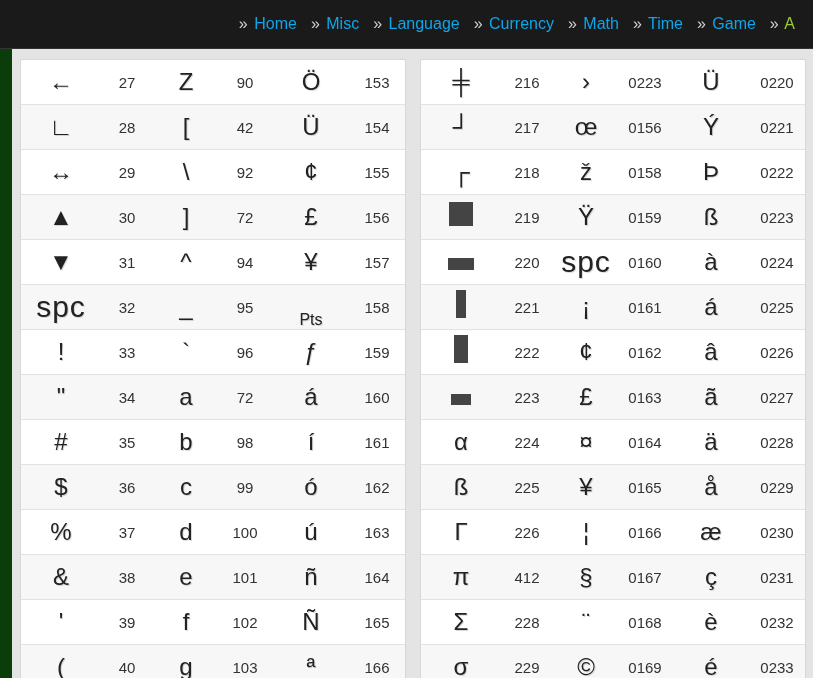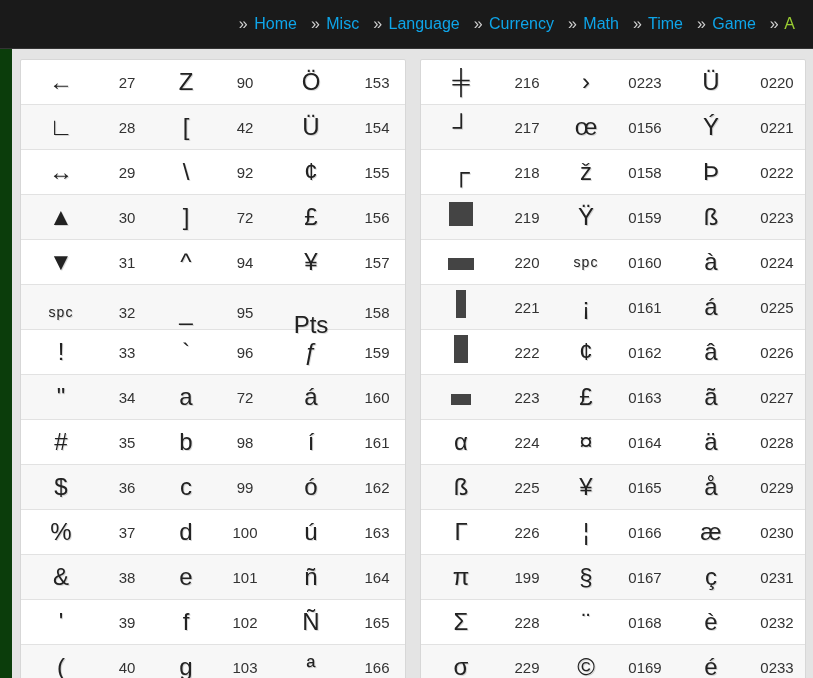--- a/index.html
+++ b/index.html
@@ -10,21 +10,21 @@
   .nav a{color:#0ea5e9;text-decoration:none;}
   .nav .more{color:#9acd32;}
   .stage{background:linear-gradient(to right,#0b3d0b 0,#0b3d0b 12px,#e4e4e4 12px);padding:10px 0 20px 20px;}
   .tables{display:flex;gap:14px;}
   .block{background:#fff;border:1px solid #d7d7d7;border-radius:2px;min-width:384px;}
   .row{display:grid;grid-template-columns:80px 52px 66px 52px 80px 52px;align-items:center;height:44px;border-bottom:1px solid #e2e2e2;}
   .row:last-child{border-bottom:none;}
   .row:nth-child(even){background:#f7f7f7;}
   .glyph{font-size:24px;text-align:center;color:#222;text-shadow:1px 1px 0 rgba(0,0,0,.15);font-family:"Segoe UI",Tahoma,sans-serif;}
   .code{font-size:15px;text-align:center;color:#333;}
-  .spc{font-family:inherit;font-size:14px;letter-spacing:1px;}
+  .spc{font-family:inherit;font-size:30px;letter-spacing:1px;}
   .square{display:inline-block;width:24px;height:24px;background:#444;margin:0 auto;}
   .rect{display:inline-block;width:26px;height:12px;background:#444;}
   .vrect{display:inline-block;width:10px;height:28px;background:#444;}
   .vrect2{display:inline-block;width:14px;height:28px;background:#444;}
   .srect{display:inline-block;width:20px;height:11px;background:#444;}
 </style>
 </head>
 <body>
 
 <div class="topbar">
@@ -81,21 +81,21 @@
           <div class="glyph">^</div>
           <div class="code">94</div>
           <div class="glyph">¥</div>
           <div class="code">157</div>
         </div>
         <div class="row">
           <div class="glyph spc">spc</div>
           <div class="code">32</div>
           <div class="glyph">_</div>
           <div class="code">95</div>
-          <div class="glyph" style="font-size: 24px; margin-top: 26px;">Pts</div>
+          <div class="glyph" style="font-size: 16px; margin-top: 26px;">Pts</div>
           <div class="code">158</div>
         </div>
         <div class="row">
           <div class="glyph">!</div>
           <div class="code">33</div>
           <div class="glyph">`</div>
           <div class="code">96</div>
           <div class="glyph">ƒ</div>
           <div class="code">159</div>
         </div>
@@ -240,21 +240,21 @@
         <div class="row">
           <div class="glyph">Γ</div>
           <div class="code">226</div>
           <div class="glyph">¦</div>
           <div class="code">0166</div>
           <div class="glyph">æ</div>
           <div class="code">0230</div>
         </div>
         <div class="row">
           <div class="glyph">π</div>
-          <div class="code">199</div>
+          <div class="code">412</div>
           <div class="glyph">§</div>
           <div class="code">0167</div>
           <div class="glyph">ç</div>
           <div class="code">0231</div>
         </div>
         <div class="row">
           <div class="glyph">Σ</div>
           <div class="code">228</div>
           <div class="glyph">¨</div>
           <div class="code">0168</div>

